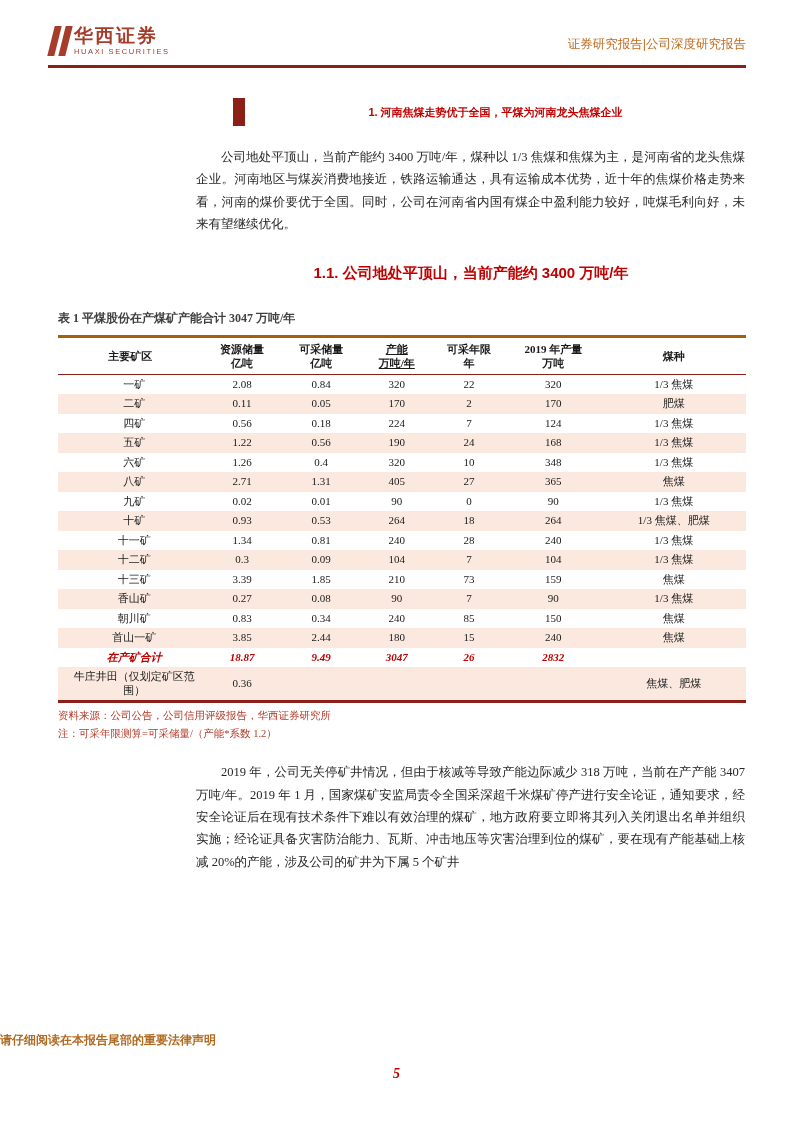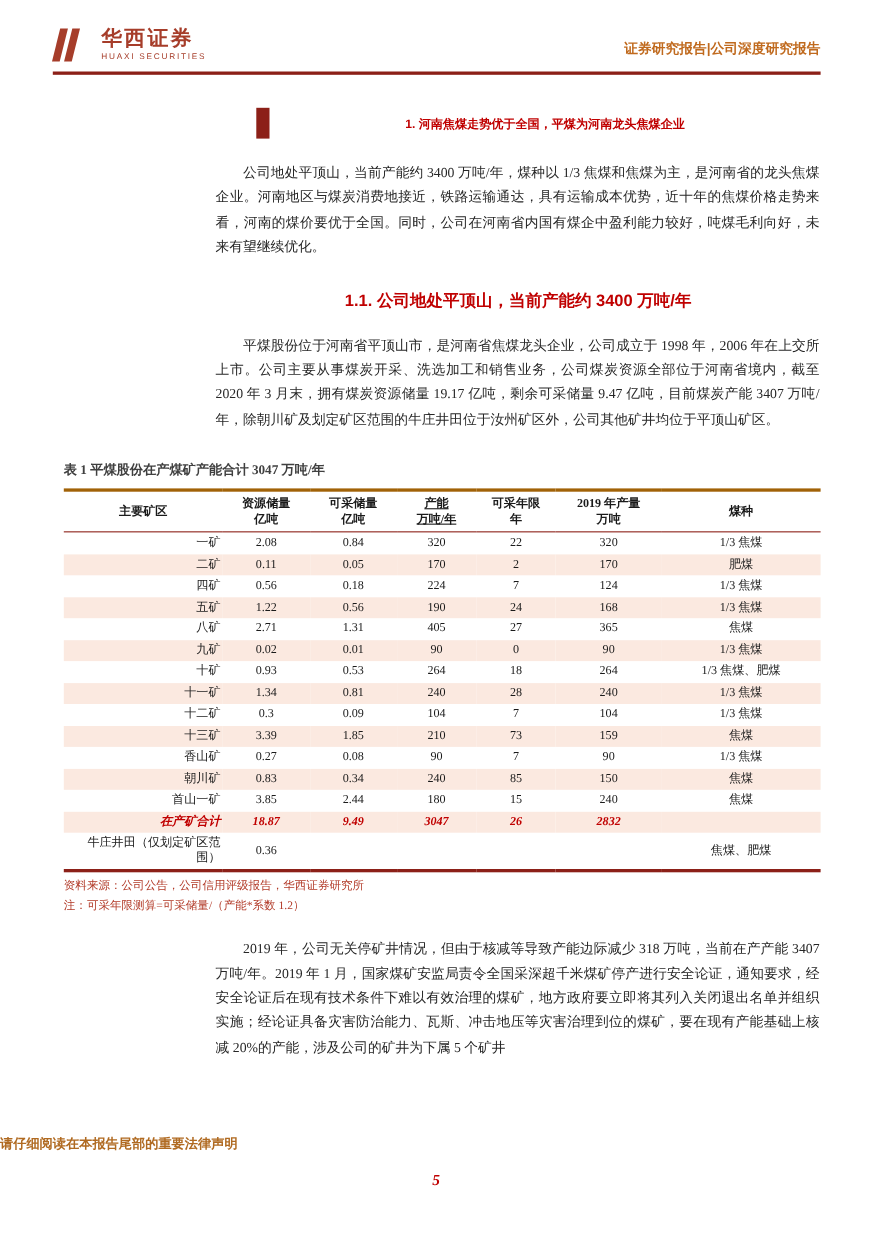--- a/index.html
+++ b/index.html
@@ -12,38 +12,38 @@
     overflow: hidden;
     margin: 0 auto;
   }
   
   .header {
     display: flex;
     justify-content: space-between;
     align-items: flex-end;
     padding: 26px 47px 0 48px;
   }
-  .logo { display: flex; align-items: center; gap: 20px; }
+  .logo { display: flex; align-items: center; gap: 2px; }
   .logo-mark { display: flex; gap: 4px; padding: 0 3px; }
   .logo-mark i {
     display: block; width: 7px; height: 30px;
     background: #A63D2A; transform: skewX(-14deg);
   }
   .logo-text { display: flex; flex-direction: column; line-height: 1.05; }
   .logo-cn {
     font-family: "Liberation Sans", sans-serif;
     font-size: 19px; font-weight: bold; color: #A63D2A; letter-spacing: 2px;
   }
   .logo-en {
     font-family: Liberation Sans, sans-serif;
     font-size: 7.5px; color: #A63D2A; letter-spacing: 1.6px; margin-top: 2px;
   }
   .report-type {
     font-family: "Liberation Sans", sans-serif;
-    font-size: 12.5px; font-weight: bold; color: #C06A1E;
+    font-size: 12.5px; font-weight: normal; color: #C06A1E;
     padding-bottom: 3px;
   }
   .header-rule { margin: 9px 47px 0 48px; height: 3px; background: #8C2018; }
 
   
   .h1-row {
     margin: 30px 47px 0 233px;
     display: flex; align-items: center;
   }
   .h1-square { width: 12px; height: 28px; background: #8C2018; flex: 0 0 auto; }
@@ -88,21 +88,21 @@
   .mine-table th:nth-child(1) { width: 21%; }
   .mine-table th:nth-child(2) { width: 11.5%; }
   .mine-table th:nth-child(3) { width: 11.5%; }
   .mine-table th:nth-child(4) { width: 10.5%; text-decoration: underline; }
   .mine-table th:nth-child(5) { width: 10.5%; }
   .mine-table th:nth-child(6) { width: 14%; }
   .mine-table th:nth-child(7) { width: 21%; }
   .mine-table td {
     text-align: center; padding: 3px 2px; line-height: 13.5px;
   }
-  .mine-table td:first-child { text-align: right; padding-left: 10px; }
+  .mine-table td:first-child { text-align: center; padding-left: 10px; }
   .mine-table tbody tr:nth-child(even) { background: #FBE9E0; }
   .mine-table tr.total-row td {
     color: #C00000; font-weight: bold; font-style: italic;
   }
   .source-note, .calc-note {
     margin: 3px 47px 0 58px;
     font-size: 10.5px; line-height: 15px; color: #B23A28;
   }
   .source-note { margin-top: 5px; }
 
@@ -140,21 +140,20 @@
 
   <div class="h1-row">
     <span class="h1-square"></span>
     <span class="h1-text">1. 河南焦煤走势优于全国，平煤为河南龙头焦煤企业</span>
   </div>
 
   <p class="para">公司地处平顶山，当前产能约 3400 万吨/年，煤种以 1/3 焦煤和焦煤为主，是河南省的龙头焦煤企业。河南地区与煤炭消费地接近，铁路运输通达，具有运输成本优势，近十年的焦煤价格走势来看，河南的煤价要优于全国。同时，公司在河南省内国有煤企中盈利能力较好，吨煤毛利向好，未来有望继续优化。</p>
 
   <div class="h2-text">1.1. 公司地处平顶山，当前产能约 3400 万吨/年</div>
 
-  <p class="para">平煤股份位于河南省平顶山市，是河南省焦煤龙头企业，公司成立于 1998 年，2006 年在上交所上市。公司主要从事煤炭开采、洗选加工和销售业务，公司煤炭资源全部位于河南省境内，截至 2020 年 3 月末，拥有煤炭资源储量 19.17 亿吨，剩余可采储量 9.47 亿吨，目前煤炭产能 3407 万吨/年，除朝川矿及划定矿区范围的牛庄井田位于汝州矿区外，公司其他矿井均位于平顶山矿区。</p>
 
   <div class="table-caption">表 1 平煤股份在产煤矿产能合计 3047 万吨/年</div>
 
   <table class="mine-table">
     <thead>
       <tr>
           <th>
             <div>主要矿区</div>
           </th>
           <th>
@@ -213,20 +212,29 @@
         <tr>
           <td>五矿</td>
           <td>1.22</td>
           <td>0.56</td>
           <td>190</td>
           <td>24</td>
           <td>168</td>
           <td>1/3 焦煤</td>
         </tr>
         <tr>
+          <td>六矿</td>
+          <td>1.26</td>
+          <td>0.4</td>
+          <td>320</td>
+          <td>10</td>
+          <td>348</td>
+          <td>1/3 焦煤</td>
+        </tr>
+        <tr>
           <td>八矿</td>
           <td>2.71</td>
           <td>1.31</td>
           <td>405</td>
           <td>27</td>
           <td>365</td>
           <td>焦煤</td>
         </tr>
         <tr>
           <td>九矿</td>

